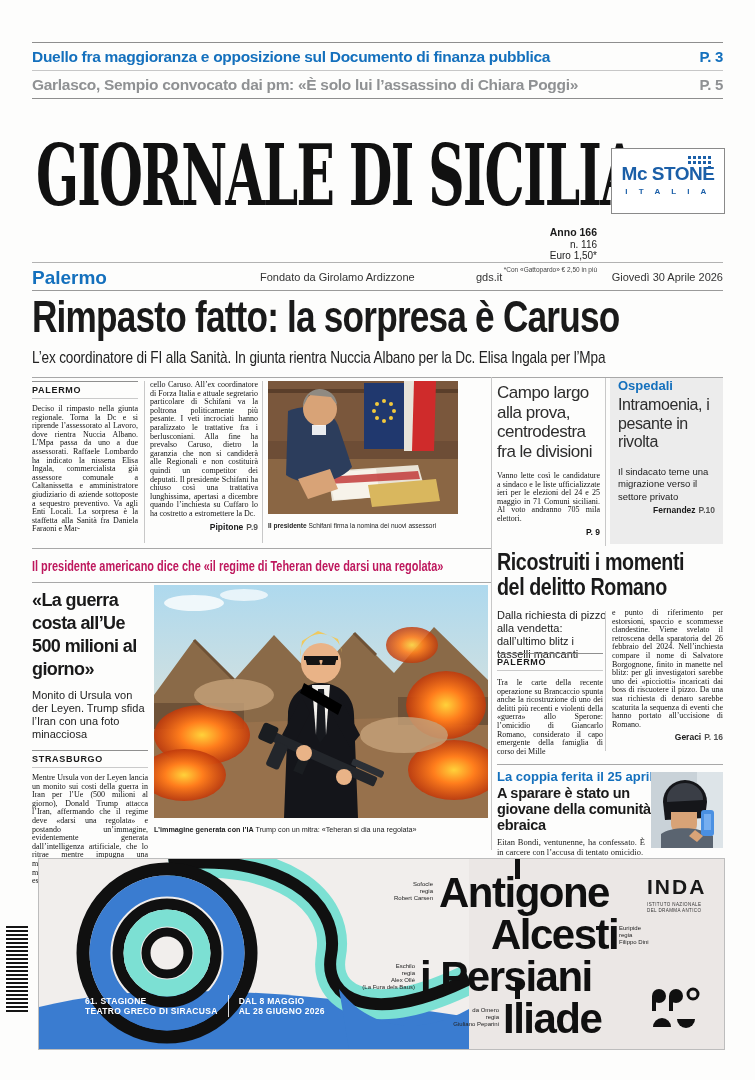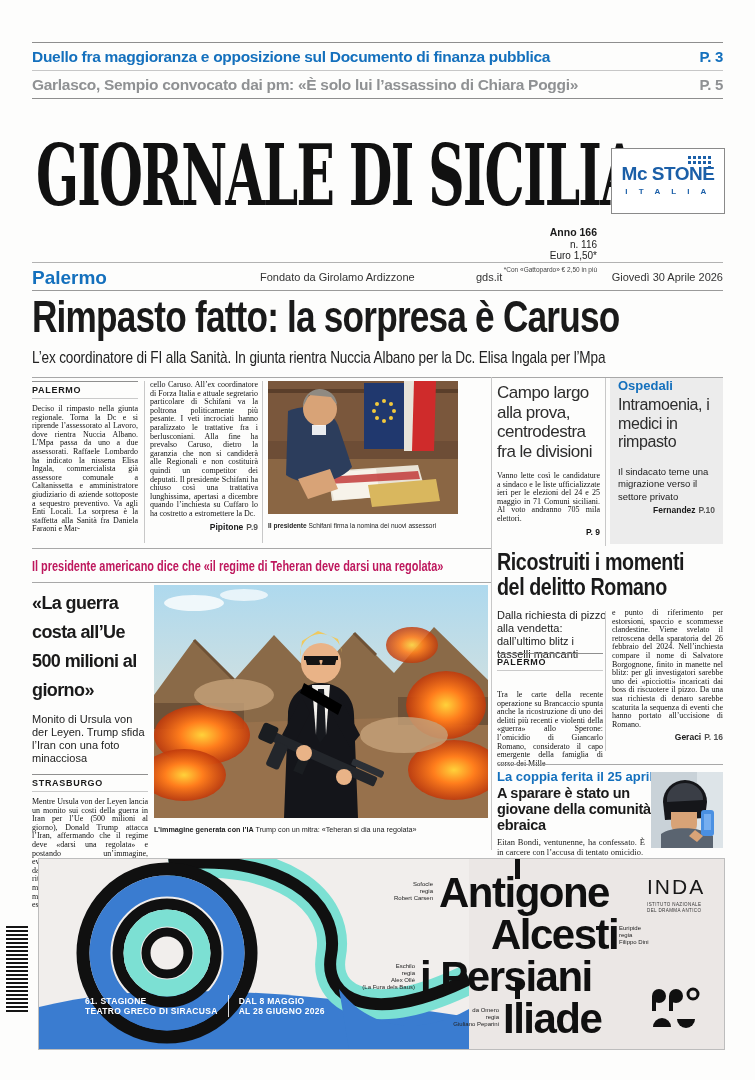--- a/index.html
+++ b/index.html
@@ -69,49 +69,49 @@
   #r1-osped .b { font-size:9.5px; line-height:12.5px; color:#222; margin-top:14px; }
   #r1-osped .byline { margin-top:2px; }
 
   
   #strip2 { left:32px; top:548px; width:459px; height:33px; border-top:1px solid #a8a8a8; border-bottom:1px solid #a8a8a8;
     display:flex; align-items:center; font-weight:bold; font-size:14px; }
   #longdivider { left:491px; top:377px; height:473px; }
 
   
   #guerra { left:32px; top:589px; width:116px; }
-  #guerra h3 { margin:0 0 8px; font-size:18px; font-weight:bold; letter-spacing:-.6px; line-height:29px; }
+  #guerra h3 { margin:0 0 8px; font-size:18px; font-weight:bold; letter-spacing:-.6px; line-height:23px; }
   #guerra .standfirst { font-size:11px; line-height:13px; color:#222; margin-bottom:9px; }
   #guerra .bodytext { font-size:8px; }
   #trumpfig { left:154px; top:585px; width:334px; }
   #trumpfig .capline { white-space:nowrap; }
 
   
   #romano { left:497px; top:549px; width:226px; }
   #romano h3 { margin:0; font-size:24px; font-weight:bold; line-height:25px; letter-spacing:-.5px; }
   #romano .standfirst { position:absolute; left:0; top:60px; width:110px; font-size:11px; line-height:13px; color:#222; }
   #romano .kicker { position:absolute; left:0; top:104px; width:106px; }
-  #romano .colA { position:absolute; left:0; top:142px; width:106px; }
+  #romano .colA { position:absolute; left:0; top:130px; width:106px; }
   #romano .colB { position:absolute; left:115px; top:60px; width:111px; }
   #romano .vr { position:absolute; left:108px; top:62px; height:140px; width:1px; background:#c8c8c8; }
   #coppia { left:497px; top:764px; width:226px; border-top:1px solid #a8a8a8; padding-top:5px; }
   #coppia .k { font-size:13px; font-weight:bold; line-height:14px; }
   #coppia h4 { margin:1px 0 4px; font-size:14.5px; line-height:16px; letter-spacing:-.3px; width:160px; }
   #coppia .b { font-family:"Liberation Serif", serif; font-size:8.5px; line-height:10px; width:148px; text-align:justify; }
   #coppia .byline { width:148px; }
   #coppia svg.photo { position:absolute; right:0; top:7px; }
 
   
   #ad { left:38px; top:858px; width:685px; height:190px; border:1px solid #bdbdbd; background:#ebe7e5; overflow:hidden; }
   #ad .title { position:absolute; font-size:42px; font-weight:bold; letter-spacing:-1.5px; line-height:40px; color:#101010;
     font-family:"Liberation Sans", sans-serif; }
   #ad .credit { position:absolute; font-size:6px; line-height:7px; color:#222; white-space:pre-line; }
   #ad .credit.r { text-align:right; }
   #inda { position:absolute; left:608px; top:16px; color:#181818; }
-  #inda .n { font-size:21px; letter-spacing:2px; font-weight:normal; font-family:"Liberation Sans",sans-serif; }
+  #inda .n { font-size:21px; letter-spacing:2px; font-weight:bold; font-family:"Liberation Sans",sans-serif; }
   #inda .s { font-size:4.5px; letter-spacing:.4px; line-height:5.5px; margin-top:3px; color:#333; white-space:pre-line; }
   #masks { position:absolute; left:610px; top:128px; }
   #season { position:absolute; left:46px; top:136px; display:flex; align-items:center; color:#fff; }
   #season .blk { font-size:8.5px; font-weight:bold; line-height:10.5px; letter-spacing:.3px; white-space:pre-line; }
   #season .sep { width:1px; height:22px; background:#ffffff; margin:0 10px; opacity:.85; }
   .adbar { position:absolute; width:5px; background:#101010; }
 
   
   #barcode { left:6px; top:926px; width:22px; height:86px;
     background:repeating-linear-gradient(180deg,#151515 0 2px,#ffffff 2px 4px); }
@@ -224,21 +224,21 @@
     </figure>
 
     <div id="r1-campo" class="abs">
       <h3>Campo largo alla prova, centrodestra fra le divisioni</h3>
       <p class="bodytext" style="margin:11px 0 0;">Vanno lette così le candidature a sindaco e le liste ufficializzate ieri per le elezioni del 24 e 25 maggio in 71 Comuni siciliani. Al voto andranno 705 mila elettori.</p>
       <div class="byline"><span class="pg" style="color:#111;">P. 9</span></div>
     </div>
 
     <div id="r1-osped" class="abs">
       <div class="k" style="color:#1470bd;">Ospedali</div>
-      <h3>Intramoenia, i medici in rimpasto</h3>
+      <h3>Intramoenia, i pesante in rivolta</h3>
       <div class="b">Il sindacato teme una migrazione verso il settore privato</div>
       <div class="byline">
         <span>Fernandez</span><span class="pg">P.10</span>
       </div>
     </div>
   </section>
 
   <div id="strip2" class="abs" style="color:#be185d;">
     <span class="cond" style="--sx:.78;">Il presidente americano dice che «il regime di Teheran deve darsi una regolata»</span>
   </div>

